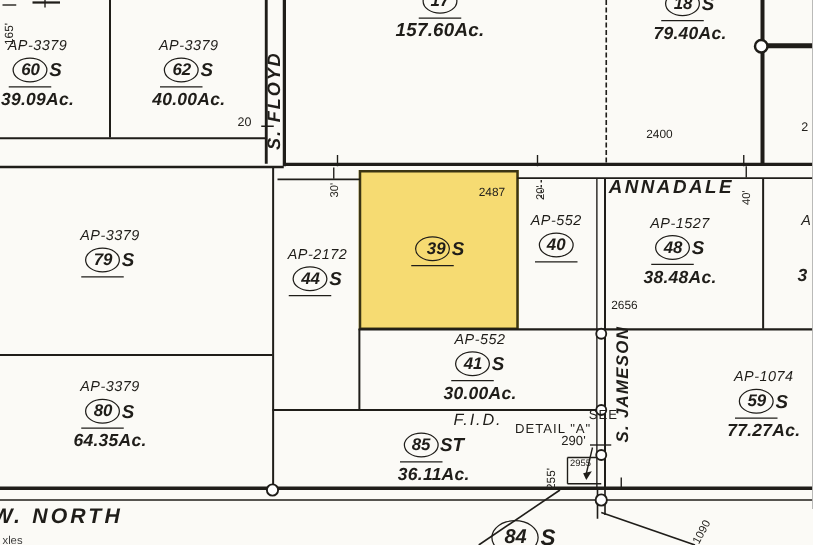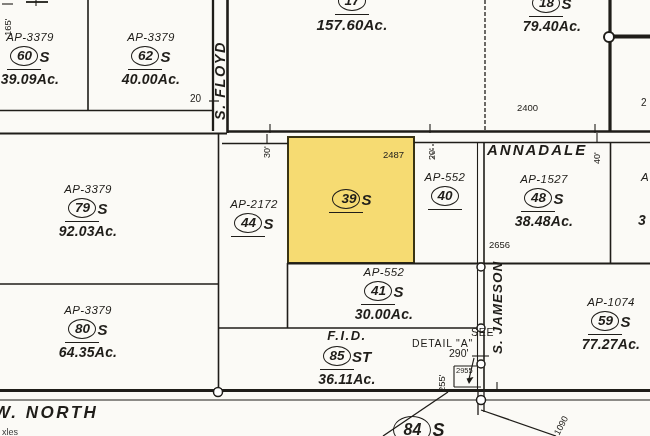--- a/index.html
+++ b/index.html
@@ -11,21 +11,21 @@
   .parcel{position:absolute;text-align:center;font-style:italic;z-index:3;}
   .apn{font-size:11.5px;letter-spacing:.4px;white-space:nowrap;}
   .numrow{display:flex;justify-content:center;align-items:center;margin:3px 0 5px;font-weight:700;}
   .circ{position:relative;display:inline-block;min-width:20px;padding:1px 3px 2px;
     border:1.7px solid #1F1D19;border-radius:50%;font-size:13.5px;line-height:15px;}
   .circ::after{content:"";position:absolute;left:-4px;right:-4px;bottom:-5px;
     border-bottom:1.7px solid #1F1D19;}
   .suffix{font-size:15px;margin-left:1px;}
   .acre{font-size:14px;font-weight:700;letter-spacing:.2px;white-space:nowrap;}
   .lg .acre{font-size:15px;}
-  .fid .apn{font-size:13px;font-weight:700;letter-spacing:1.5px;}
+  .fid .apn{font-size:13px;font-weight:400;letter-spacing:1.5px;text-align:right;}
   .p84 .circ{font-size:16px;padding:4px 6px;min-width:24px;line-height:18px;}
   .p84 .suffix{font-size:18px;}
   .street{position:absolute;font-style:italic;font-weight:700;white-space:nowrap;z-index:3;}
   .vtext{transform:rotate(-90deg);transform-origin:0 0;}
   .v62{transform:rotate(-62deg);transform-origin:0 0;}
   #floyd{left:212px;top:120px;font-size:14.5px;letter-spacing:1.5px;}
   #annadale{left:487px;top:141px;font-size:15px;letter-spacing:2px;}
   #jameson{left:490px;top:354px;font-size:13.5px;letter-spacing:1px;}
   #north{left:-6px;top:403px;font-size:17px;letter-spacing:2.5px;}
   .dim,.ref,.partial{position:absolute;font-size:9.5px;white-space:nowrap;color:#24221E;z-index:3;}
@@ -152,21 +152,20 @@
       </div>
     <div class="acre">79.40Ac.</div>
   </div>
 
   <div class="parcel" style="left:33px;top:183px;width:110px;">
     <div class="apn">AP-3379</div>
     <div class="numrow">
         <span class="circ">79</span>
         <span class="suffix">S</span>
       </div>
-    <div class="acre">92.03Ac.</div>
   </div>
 
   <div class="parcel" style="left:199px;top:198px;width:110px;">
     <div class="apn">AP-2172</div>
     <div class="numrow">
         <span class="circ">44</span>
         <span class="suffix">S</span>
       </div>
   </div>
 

